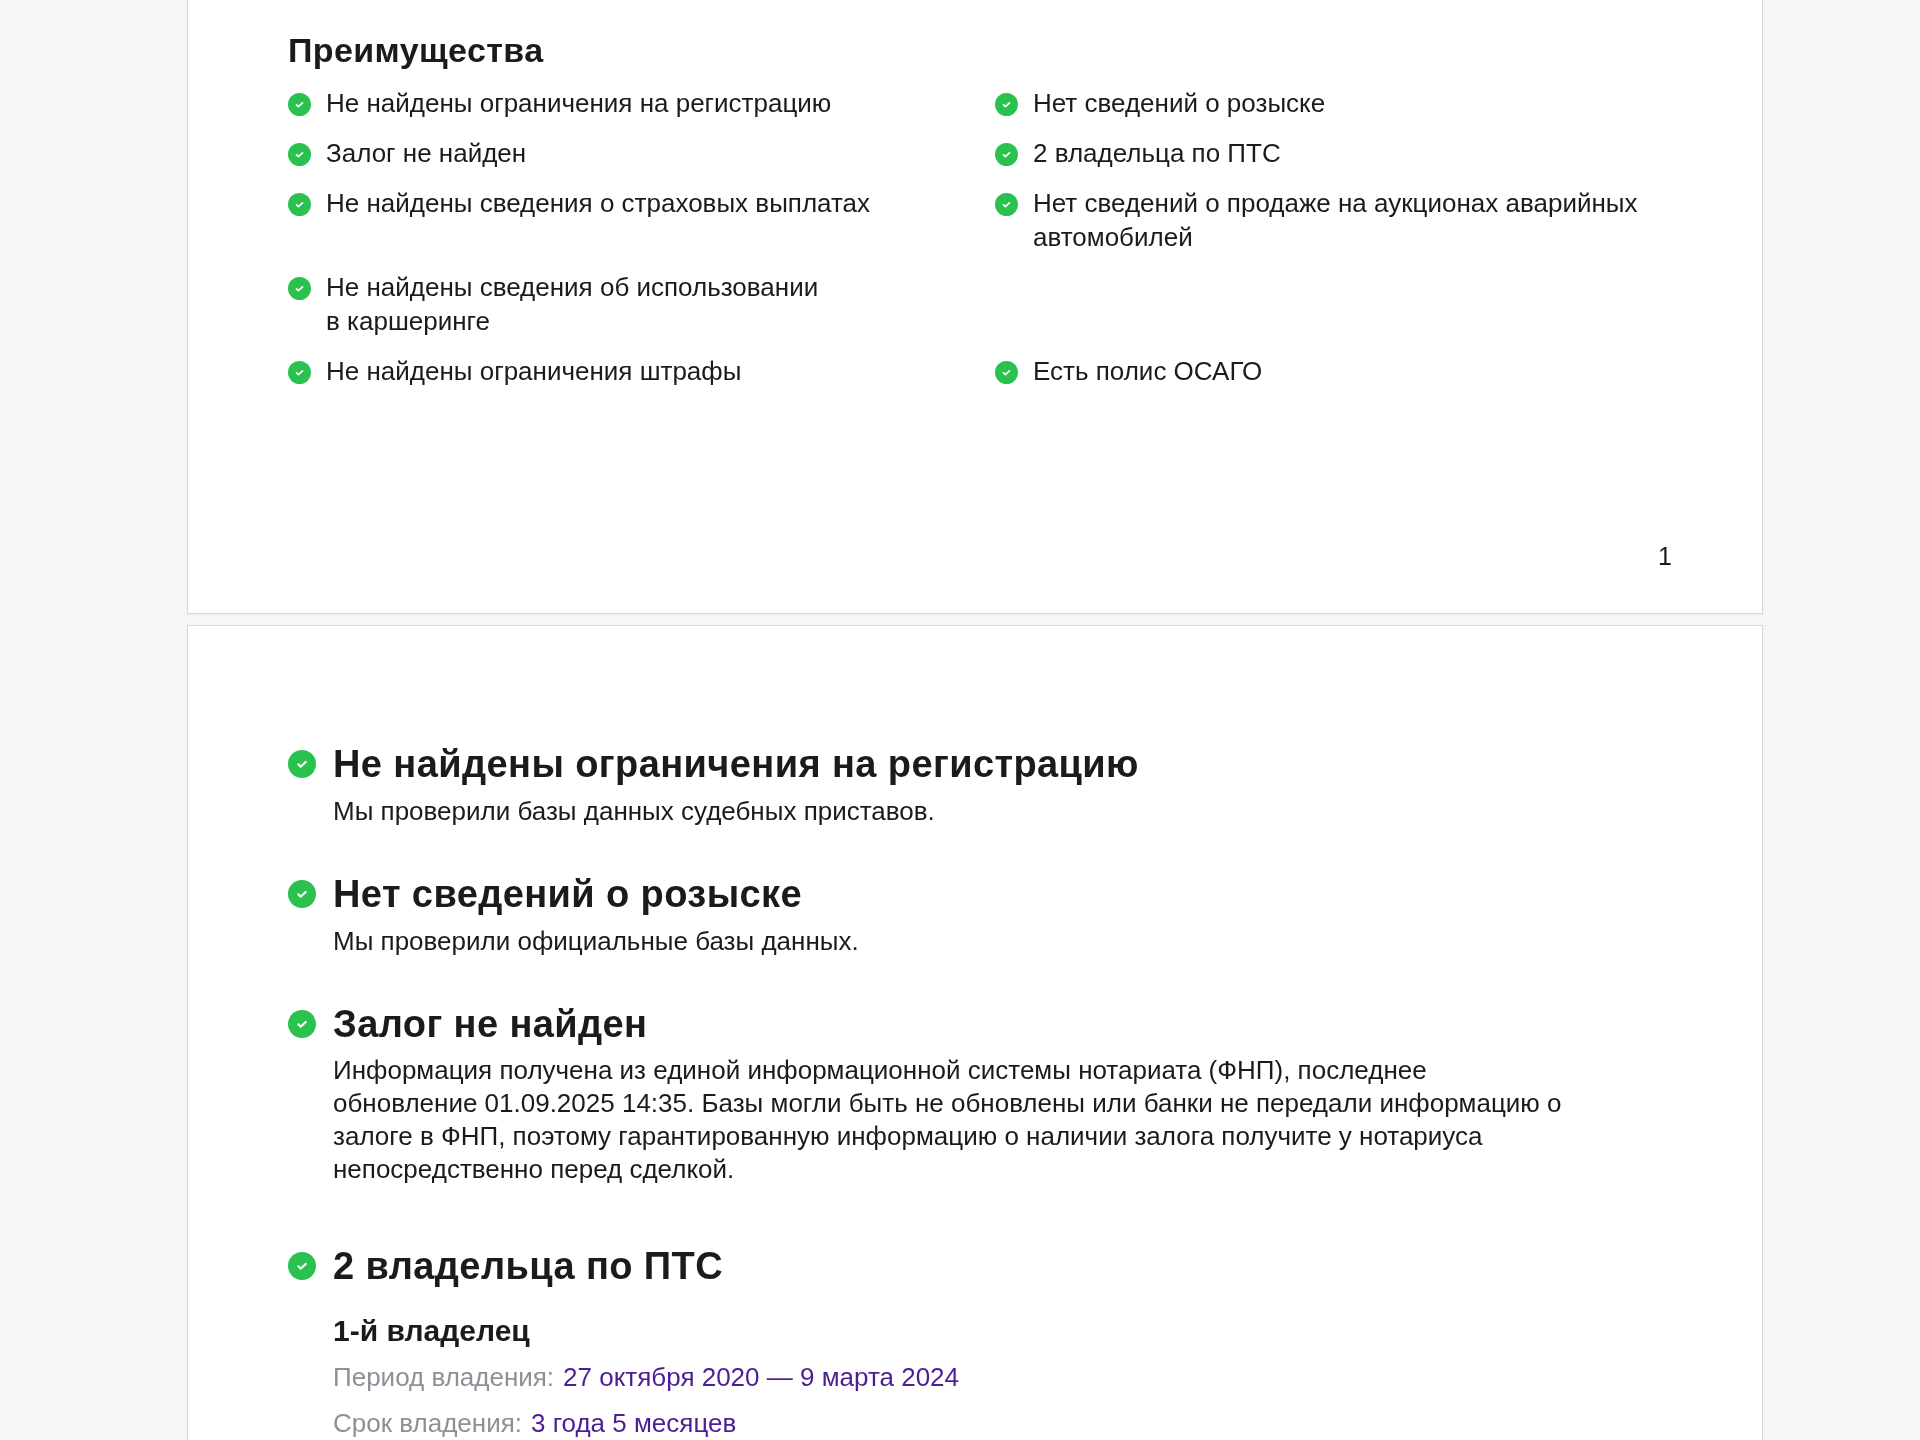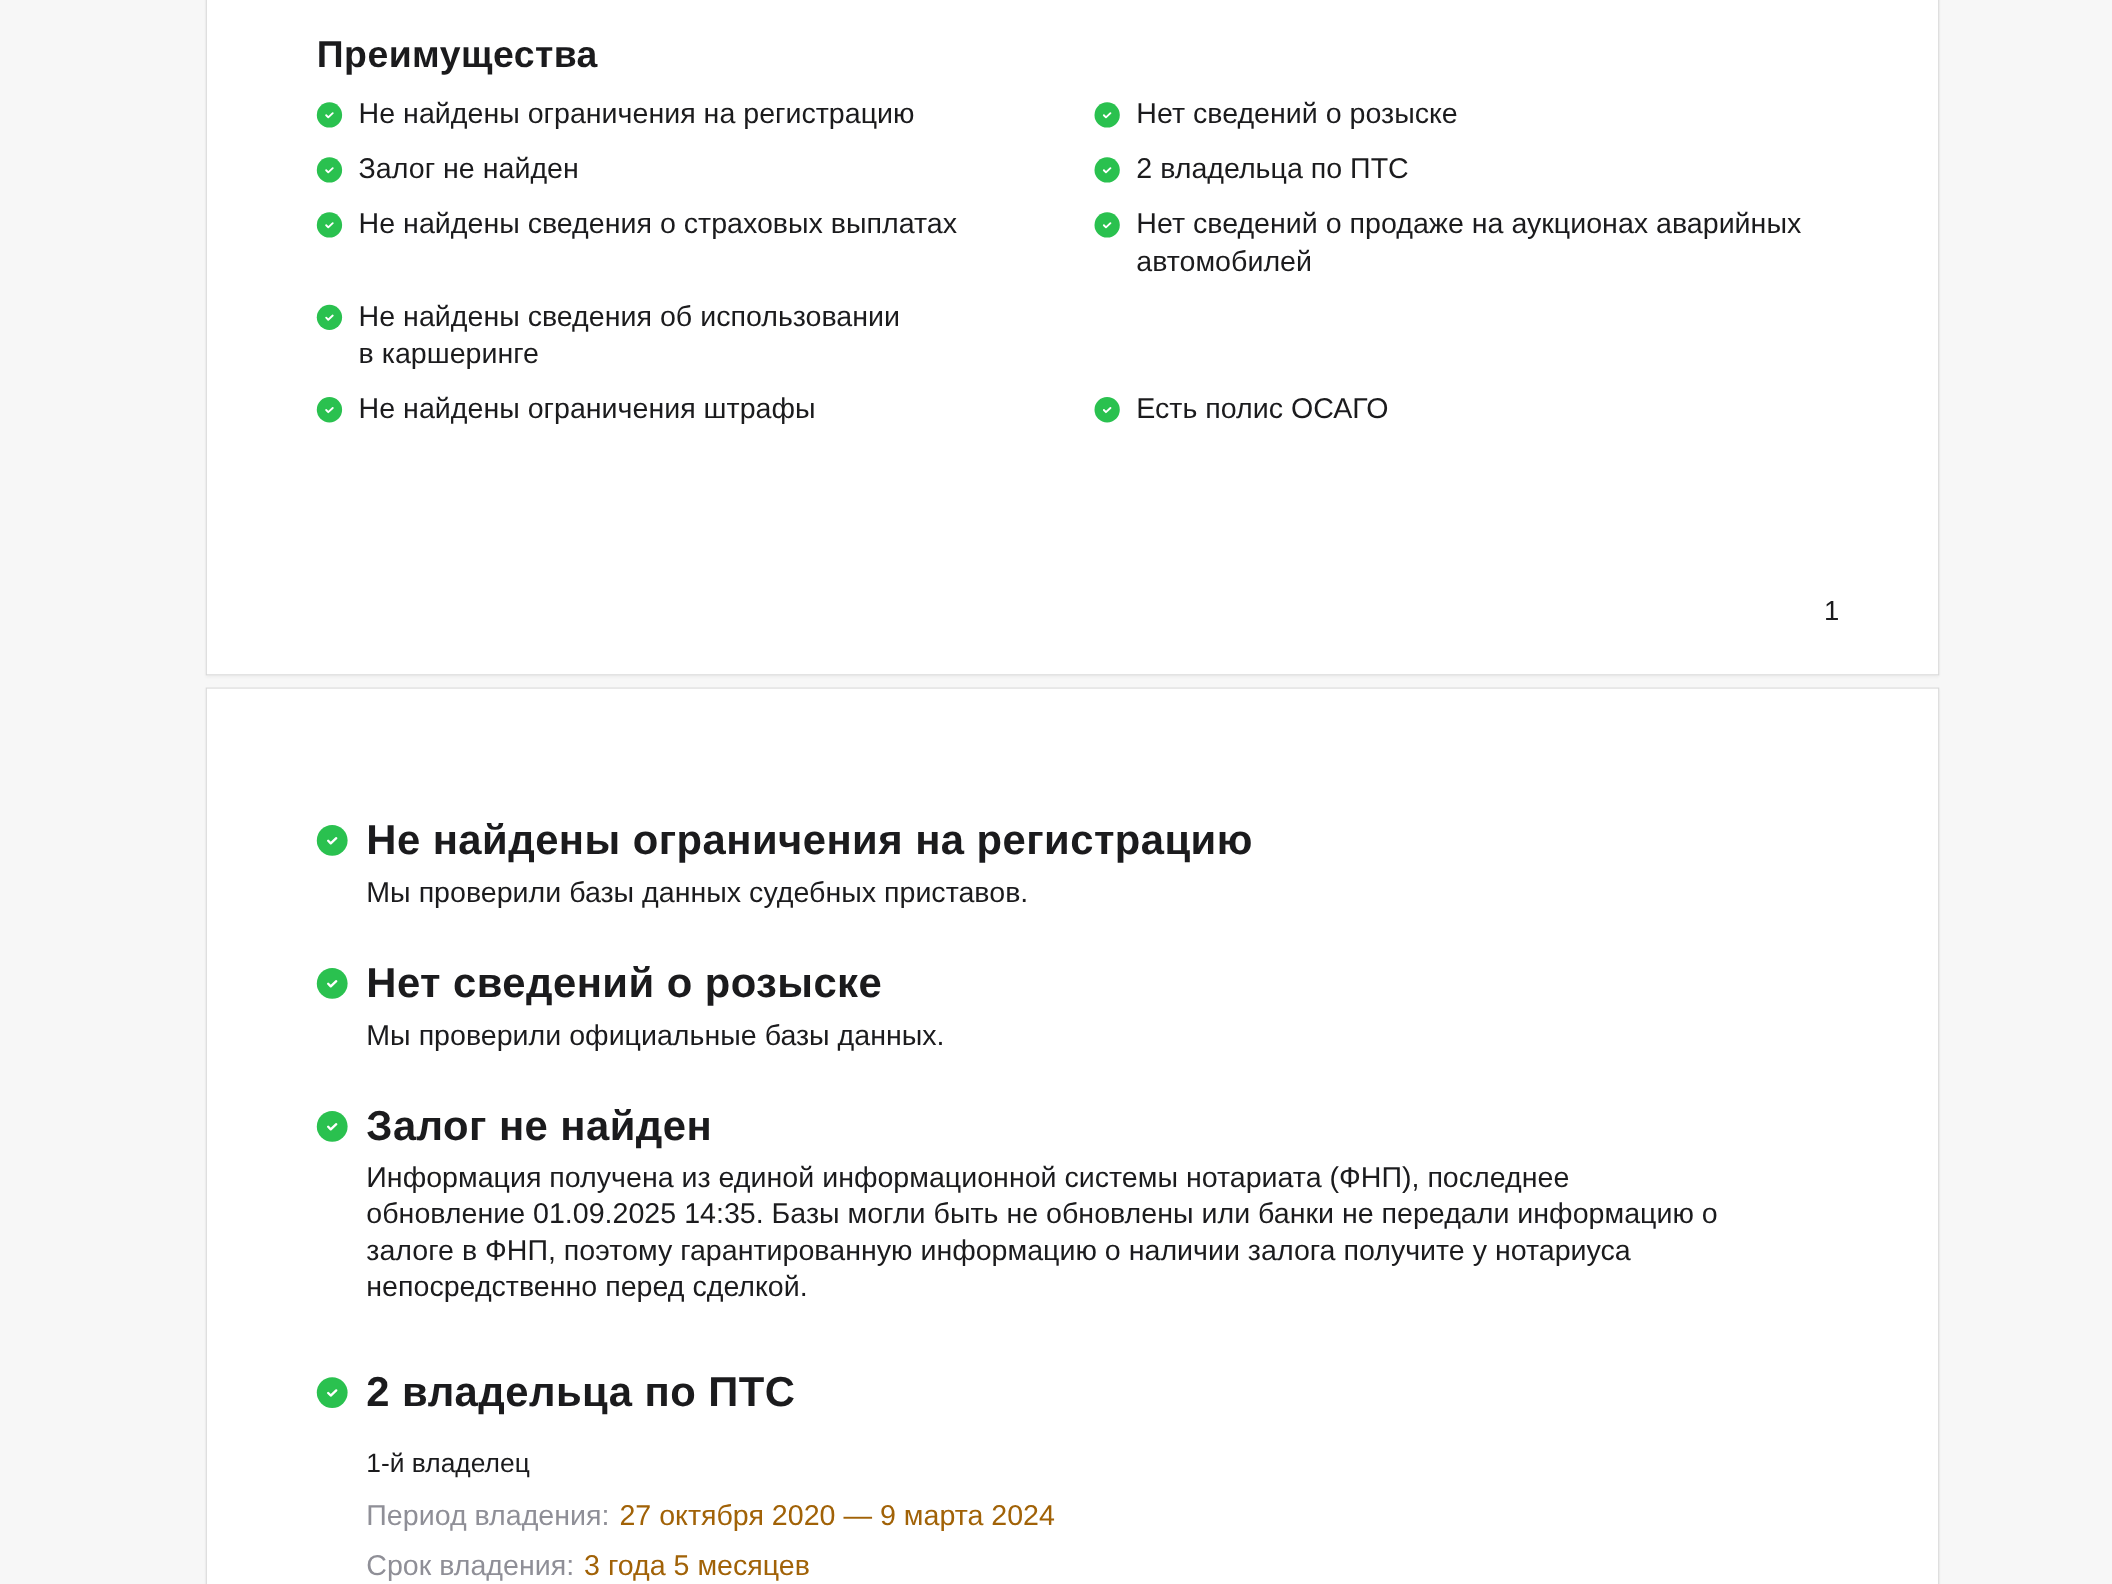--- a/index.html
+++ b/index.html
@@ -51,24 +51,24 @@
   }
   .chk-lg svg{width:16px;height:16px;display:block;}
   .sec-title{font-size:38px;font-weight:bold;line-height:48px;letter-spacing:.4px;}
   .sec-body{
     margin:6px 0 0 45px;
     font-size:26px;line-height:34px;
     white-space:pre-line;
   }
   .sec-body.paragraph{line-height:33px;max-width:1320px;}
 
-  .owner-sub{margin:24px 0 0 45px;font-size:24px;line-height:34px;font-weight:normal;}
+  .owner-sub{margin:24px 0 0 45px;font-size:30px;line-height:34px;font-weight:bold;}
   .owner-line{margin:12px 0 0 45px;font-size:26px;line-height:34px;}
   .owner-line .lbl{color:#8f8f97;}
-  .owner-line .val{color:#a16207;margin-left:9px;}
+  .owner-line .val{color:#4c1d95;margin-left:9px;}
 </style>
 </head>
 <body>
 
 <div class="card card-1">
   <div class="c1-title">Преимущества</div>
 
   <div class="rows">
 
     <div class="adv-row">

